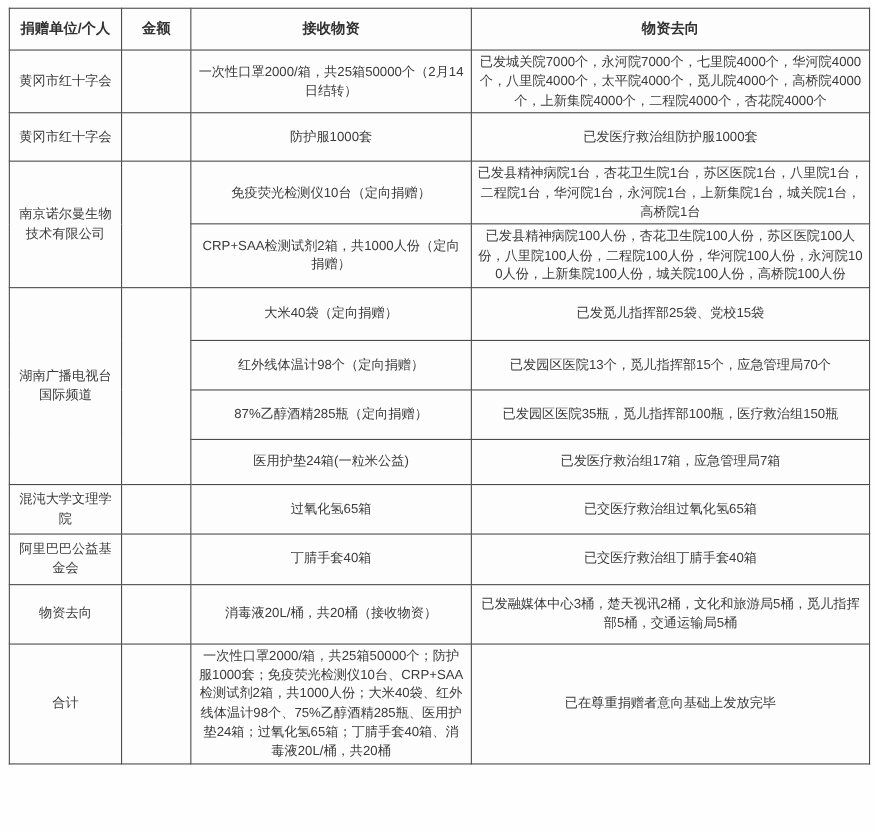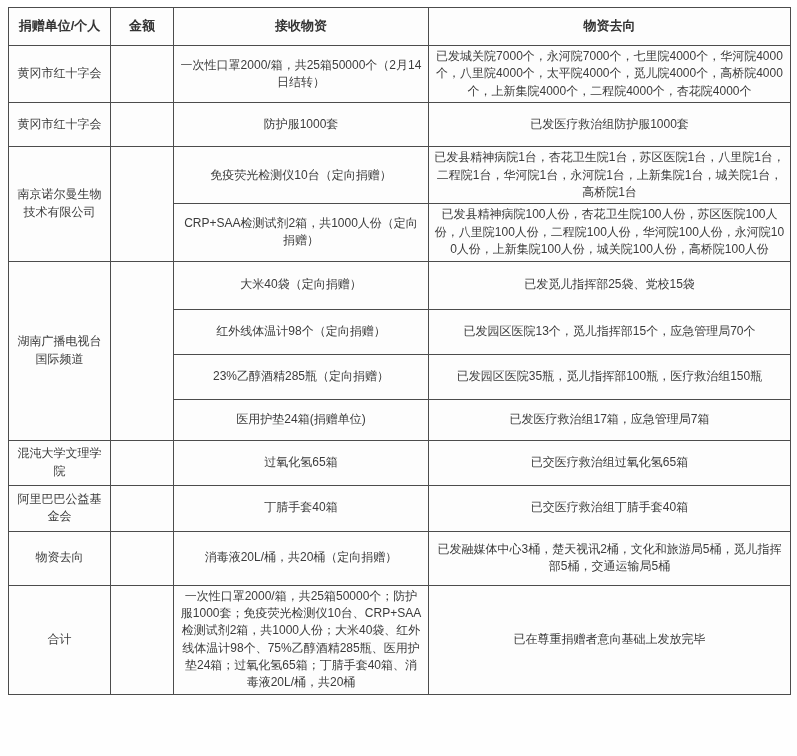--- a/index.html
+++ b/index.html
@@ -117,43 +117,43 @@
           <td rowspan="4">湖南广播电视台国际频道</td>
           <td rowspan="4"></td>
           <td>大米40袋（定向捐赠）</td>
           <td>已发觅儿指挥部25袋、党校15袋</td>
         </tr>
         <tr style="height: 45px; margin-left: 24px;">
           <td>红外线体温计98个（定向捐赠）</td>
           <td>已发园区医院13个，觅儿指挥部15个，应急管理局70个</td>
         </tr>
         <tr style="height: 45px;">
-          <td>23%乙醇酒精285瓶（定向捐赠）</td>
+          <td>87%乙醇酒精285瓶（定向捐赠）</td>
           <td>已发园区医院35瓶，觅儿指挥部100瓶，医疗救治组150瓶</td>
         </tr>
         <tr style="height: 41px;">
-          <td>医用护垫24箱(捐赠单位)</td>
+          <td>医用护垫24箱(一粒米公益)</td>
           <td>已发医疗救治组17箱，应急管理局7箱</td>
         </tr>
         <tr style="height: 45px; margin-left: 40px;">
           <td rowspan="1">混沌大学文理学院</td>
           <td rowspan="1"></td>
           <td>过氧化氢65箱</td>
           <td>已交医疗救治组过氧化氢65箱</td>
         </tr>
         <tr style="height: 46px;">
           <td rowspan="1">阿里巴巴公益基金会</td>
           <td rowspan="1"></td>
           <td>丁腈手套40箱</td>
           <td>已交医疗救治组丁腈手套40箱</td>
         </tr>
         <tr style="height: 54px;">
           <td rowspan="1">物资去向</td>
           <td rowspan="1"></td>
-          <td>消毒液20L/桶，共20桶（定向捐赠）</td>
+          <td>消毒液20L/桶，共20桶（接收物资）</td>
           <td>已发融媒体中心3桶，楚天视讯2桶，文化和旅游局5桶，觅儿指挥部5桶，交通运输局5桶</td>
         </tr>
         <tr style="height: 83px;">
           <td rowspan="1">合计</td>
           <td rowspan="1"></td>
           <td>一次性口罩2000/箱，共25箱50000个；防护服1000套；免疫荧光检测仪10台、CRP+SAA检测试剂2箱，共1000人份；大米40袋、红外线体温计98个、75%乙醇酒精285瓶、医用护垫24箱；过氧化氢65箱；丁腈手套40箱、消毒液20L/桶，共20桶</td>
           <td>已在尊重捐赠者意向基础上发放完毕</td>
         </tr>
       </tbody>
   </table>

